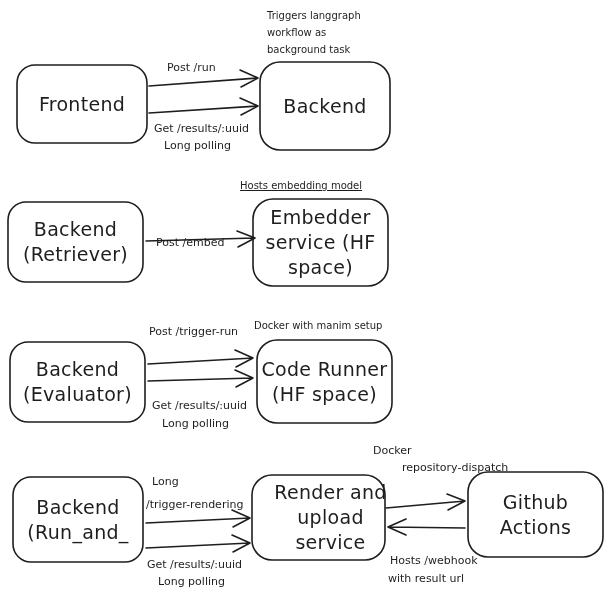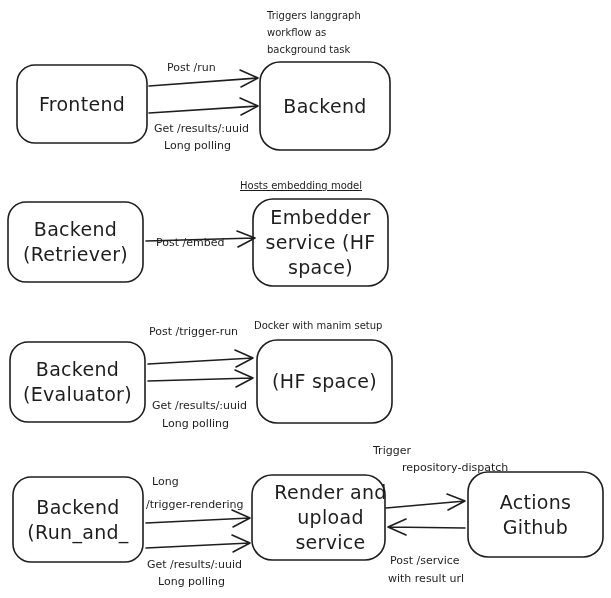--- a/index.html
+++ b/index.html
@@ -96,37 +96,38 @@
     <div>service (HF</div>
     <div>space)</div>
   </div>
 
   <div class="node-label" style="left:10px; top:342px; width:135px; height:80px;">
     <div>Backend</div>
     <div>(Evaluator)</div>
   </div>
 
   <div class="node-label" style="left:257px; top:340px; width:135px; height:83px;">
+    <div>Code Runner</div>
     <div>(HF space)</div>
   </div>
 
   <div class="node-label" style="left:13px; top:477px; width:130px; height:85px;">
     <div>Backend</div>
     <div>(Run_and_</div>
   </div>
 
   <div class="node-label" style="left:252px; top:475px; width:157px; height:85px;">
     <div>Render and</div>
     <div>upload</div>
     <div>service</div>
   </div>
 
   <div class="node-label" style="left:468px; top:472px; width:135px; height:85px;">
+    <div>Github</div>
     <div>Actions</div>
-    <div>Github</div>
   </div>
 
   <div class="note" style="left:267px; top:7px;">
     <div>Triggers langgraph</div>
     <div>workflow as</div>
     <div>background task</div>
   </div>
   <div class="note" style="left:240px; top:177px;text-decoration:underline;">Hosts embedding model</div>
   <div class="note" style="left:254px; top:317px;">Docker with manim setup</div>
 
@@ -138,18 +139,18 @@
 
   <div class="edge-label" style="left:149px; top:324px;">Post /trigger-run</div>
   <div class="edge-label" style="left:152px; top:398px;">Get /results/:uuid</div>
   <div class="edge-label" style="left:162px; top:416px;">Long polling</div>
 
   <div class="edge-label" style="left:152px; top:474px;">Long</div>
   <div class="edge-label" style="left:146px; top:497px;">/trigger-rendering</div>
   <div class="edge-label" style="left:147px; top:557px;">Get /results/:uuid</div>
   <div class="edge-label" style="left:158px; top:574px;">Long polling</div>
 
-  <div class="edge-label" style="left:373px; top:443px;">Trigger</div>
+  <div class="edge-label" style="left:373px; top:443px;">Docker</div>
   <div class="edge-label" style="left:373px; top:460px;margin-left:29px;">repository-dispatch</div>
-  <div class="edge-label" style="left:390px; top:553px;">Post /service</div>
+  <div class="edge-label" style="left:390px; top:553px;">Hosts /webhook</div>
   <div class="edge-label" style="left:388px; top:571px;">with result url</div>
 
 </div>
 
 </body></html>

